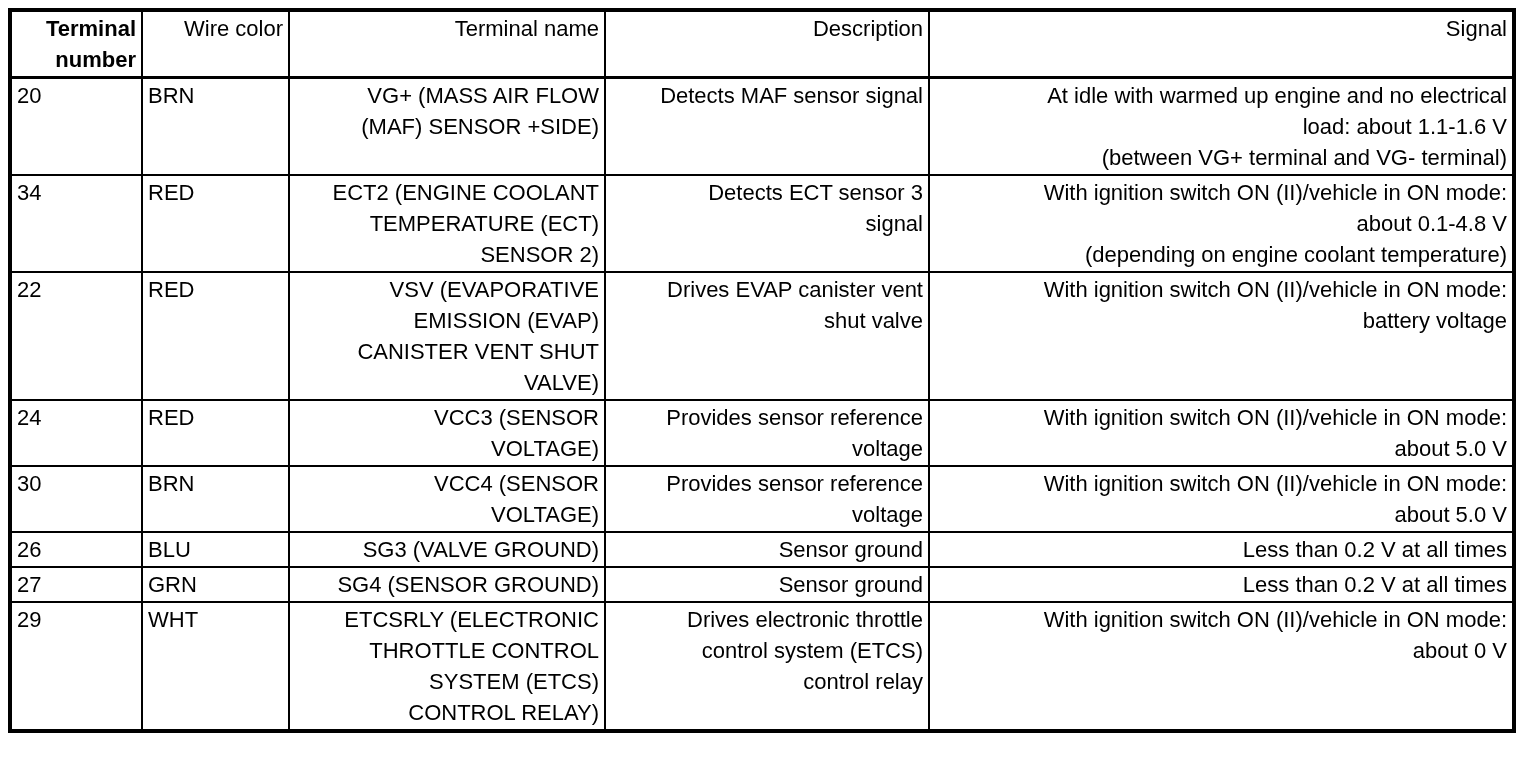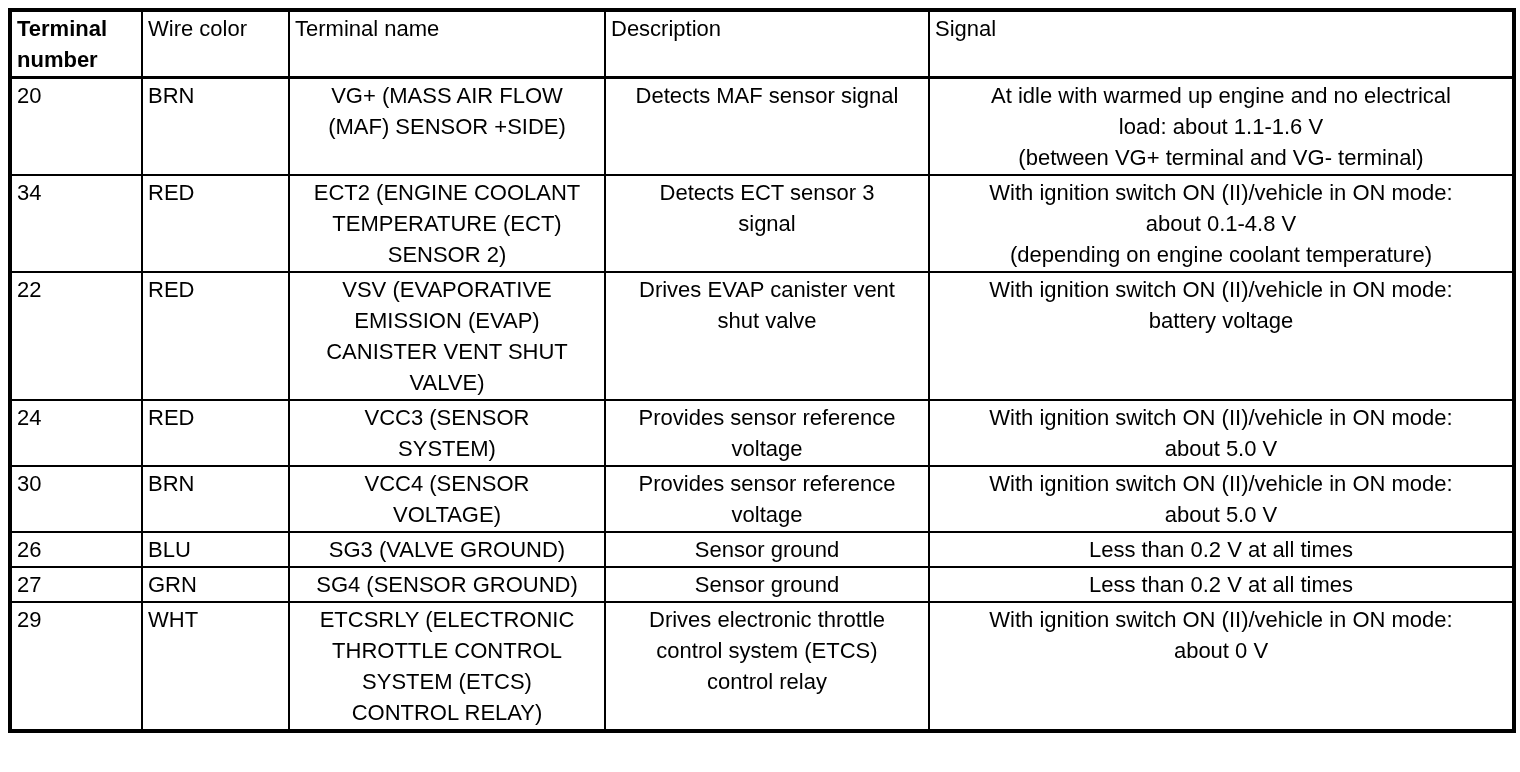--- a/index.html
+++ b/index.html
@@ -31,28 +31,28 @@
     border: 2px solid #000000;
     vertical-align: top;
     padding: 1px 5px;
     line-height: 31px;
     overflow: hidden;
     white-space: pre-line;
   }
   .terminal-table thead th {
     border-bottom: 3px solid #000000;
     font-weight: normal;
-    text-align: left;
+    text-align: right;
     height: 59px;
   }
   .terminal-table thead th.hdr-bold {
     font-weight: bold;
   }
   .terminal-table td.col-center { text-align: left; }
-  .terminal-table td.col-left   { text-align: center; }
+  .terminal-table td.col-left   { text-align: right; }
 </style>
 </head>
 <body>
 
 <div class="page">
   <table class="terminal-table">
     <colgroup>
       <col style="width:132px">
       <col style="width:147px">
       <col style="width:316px">
@@ -100,21 +100,21 @@
 VALVE)</td>
           <td class="col-left">Drives EVAP canister vent
 shut valve</td>
           <td class="col-left">With ignition switch ON (II)/vehicle in ON mode:
 battery voltage</td>
         </tr>
         <tr>
           <td class="col-center">24</td>
           <td class="col-center">RED</td>
           <td class="col-left">VCC3 (SENSOR
-SYSTEM)</td>
+VOLTAGE)</td>
           <td class="col-left">Provides sensor reference
 voltage</td>
           <td class="col-left">With ignition switch ON (II)/vehicle in ON mode:
 about 5.0 V</td>
         </tr>
         <tr>
           <td class="col-center">30</td>
           <td class="col-center">BRN</td>
           <td class="col-left">VCC4 (SENSOR
 VOLTAGE)</td>

